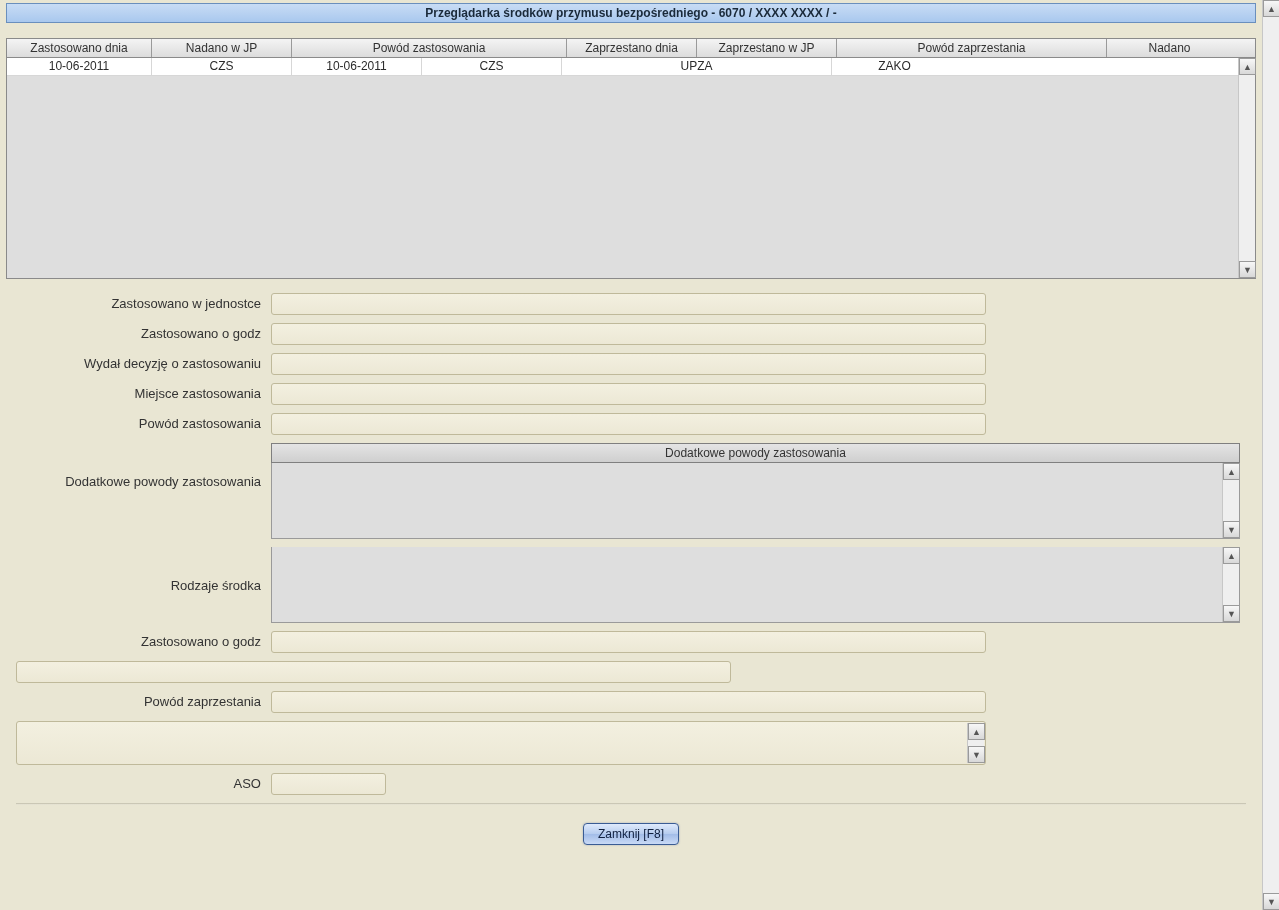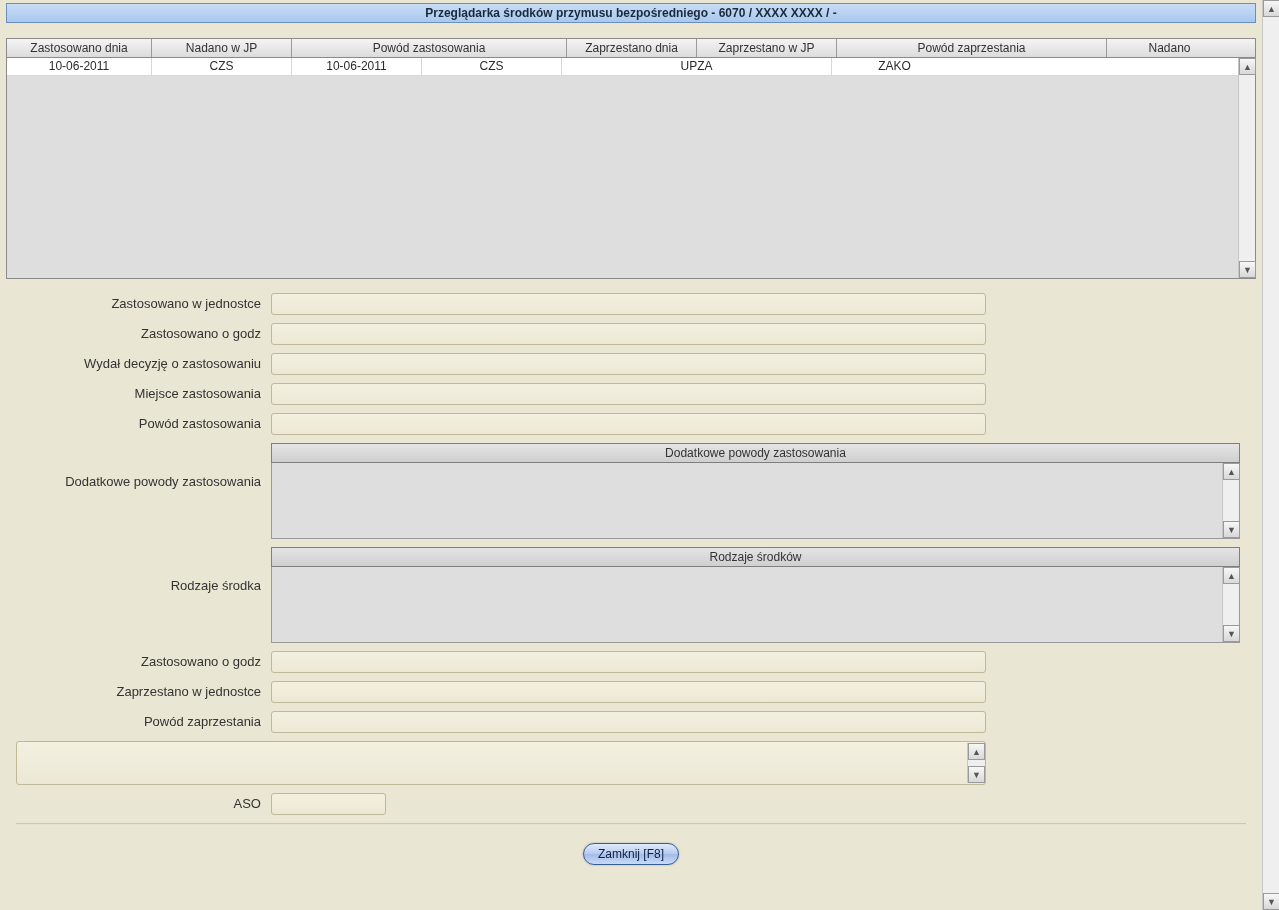--- a/index.html
+++ b/index.html
@@ -225,21 +225,21 @@
     text-align: center;
   }
   .btn {
     display: inline-block;
     min-width: 90px;
     padding: 3px 14px;
     font-size: 12px;
     color: #102040;
     background: linear-gradient(#dfeafc,#b7cdef 48%,#a3bde8 52%,#c9daf6);
     border: 1px solid #3a5c94;
-    border-radius: 11px;
+    border-radius: 4px;
     cursor: pointer;
     box-shadow: 0 0 2px rgba(50,80,150,0.4);
   }
 </style>
 </head>
 <body>
 
 <div class="outer-wrap">
 
   <div class="content-area">
@@ -304,36 +304,34 @@
               <div class="arrow up">▲</div>
               <div class="arrow down">▼</div>
             </div>
           </div>
         </div>
       </div>
 
       <div class="form-row tall">
         <div class="form-label">Rodzaje środka</div>
         <div class="sub-panel-wrap">
-          <div class="sub-header">Rodzaje środków</div>
           <div class="sub-body">
             <div class="mini-scroll">
               <div class="arrow up">▲</div>
               <div class="arrow down">▼</div>
             </div>
           </div>
         </div>
       </div>
 
       <div class="form-row">
         <div class="form-label">Zastosowano o godz</div>
         <div class="field"></div>
       </div>
       <div class="form-row">
-        <div class="form-label">Zaprzestano w jednostce</div>
         <div class="field"></div>
       </div>
       <div class="form-row">
         <div class="form-label">Powód zaprzestania</div>
         <div class="field"></div>
       </div>
 
       <div class="form-row">
         <div class="textarea-field">
           <div class="mini-scroll">

